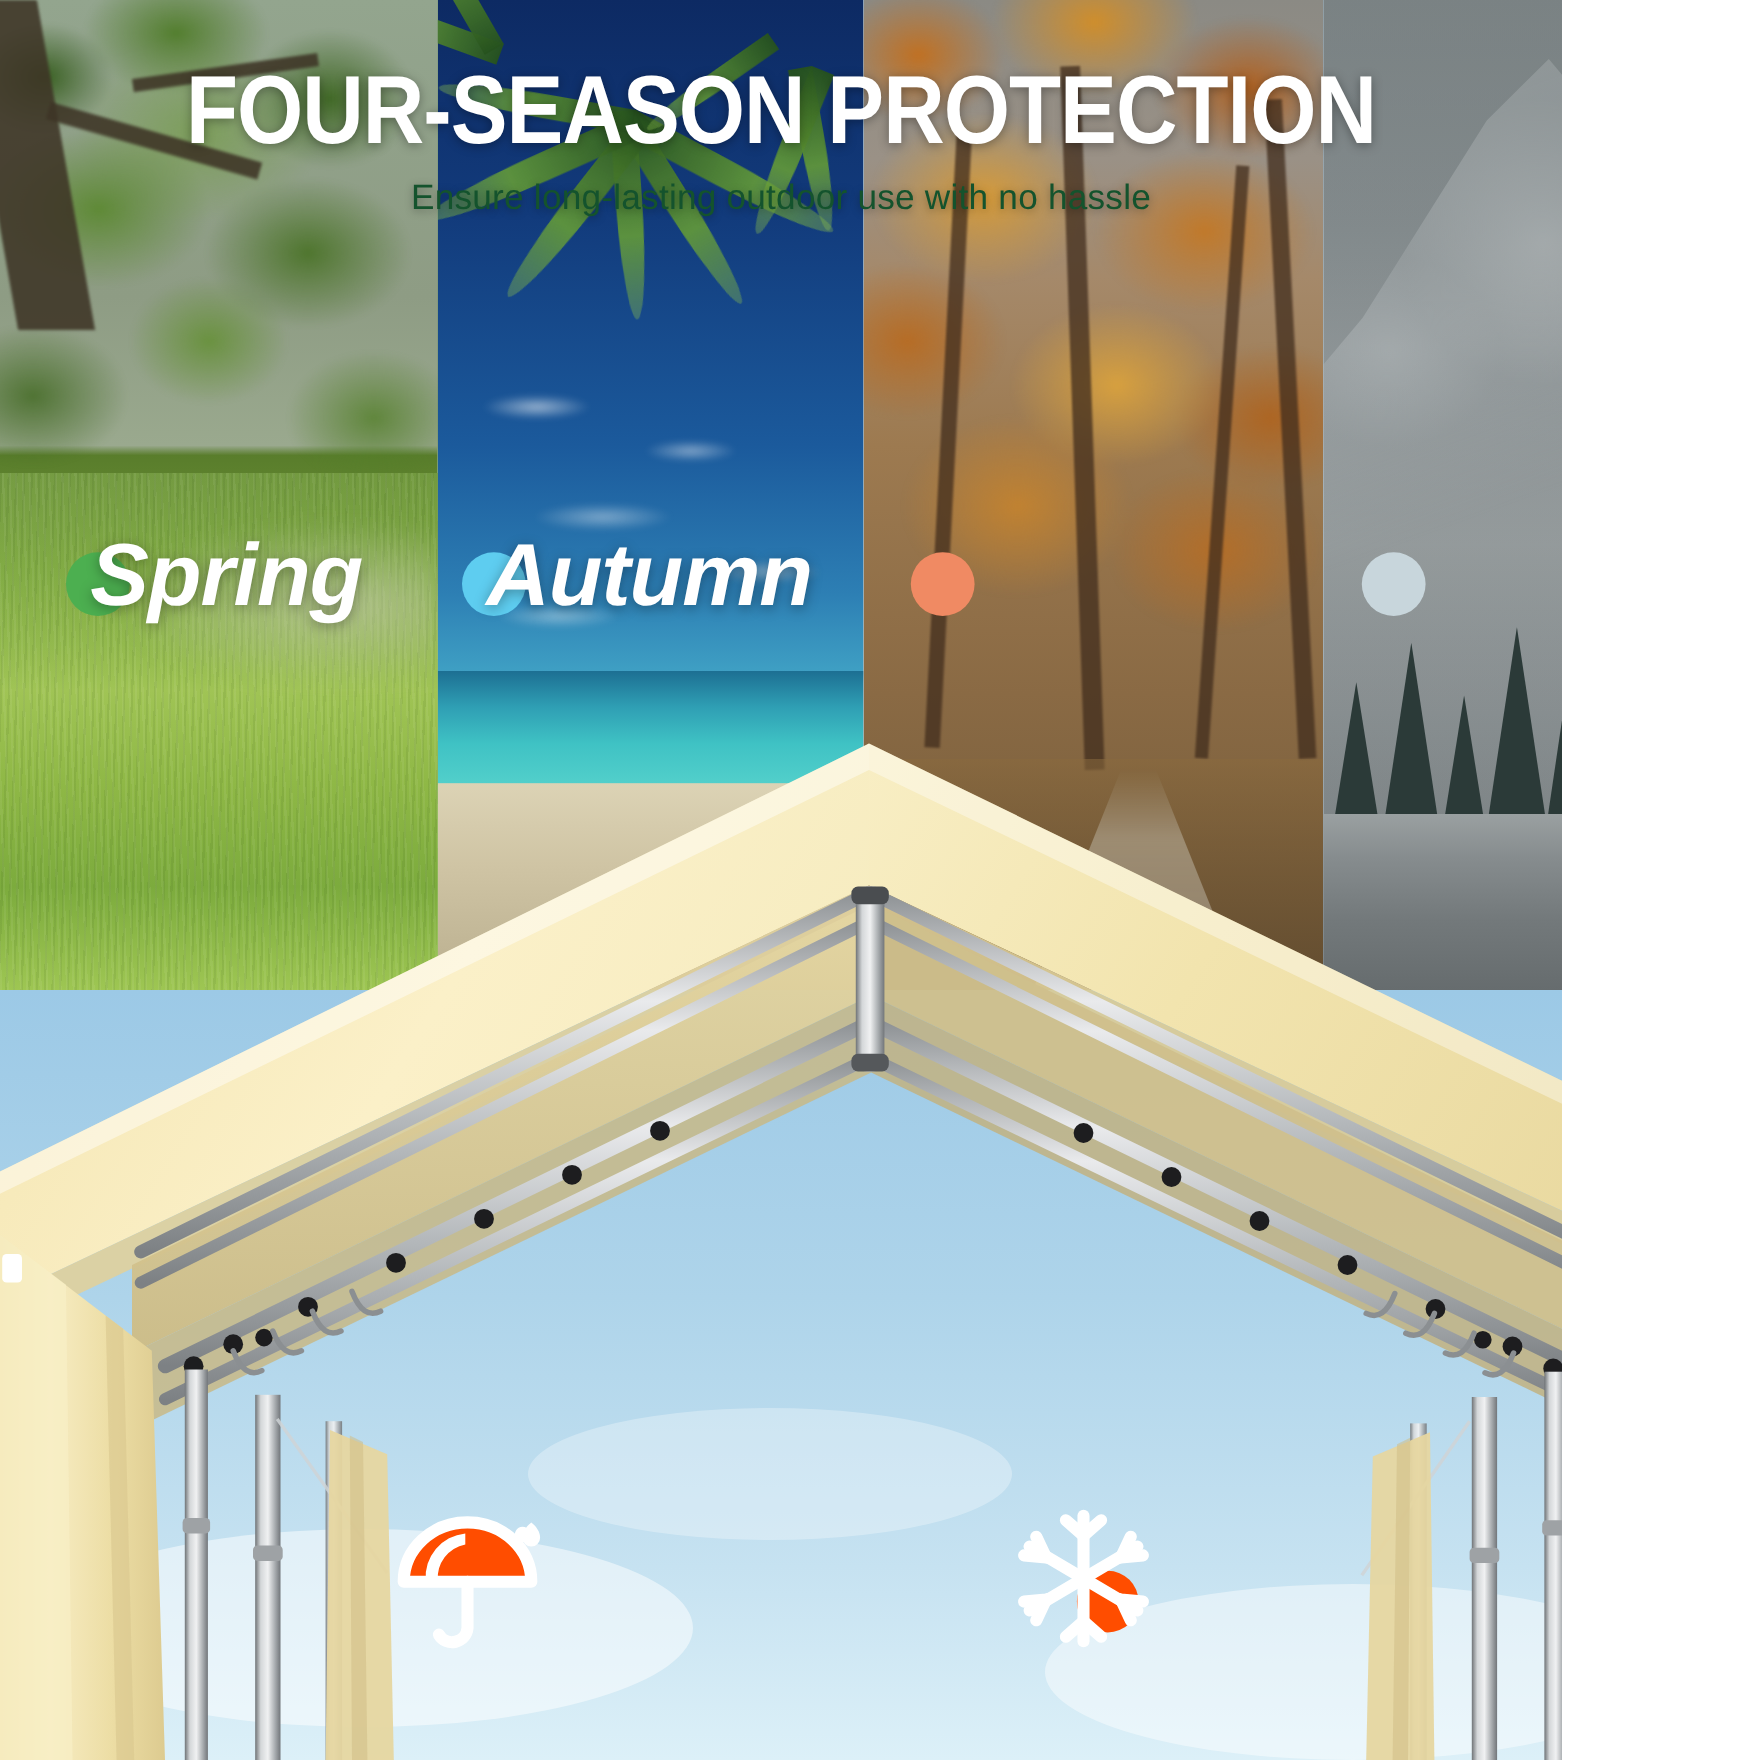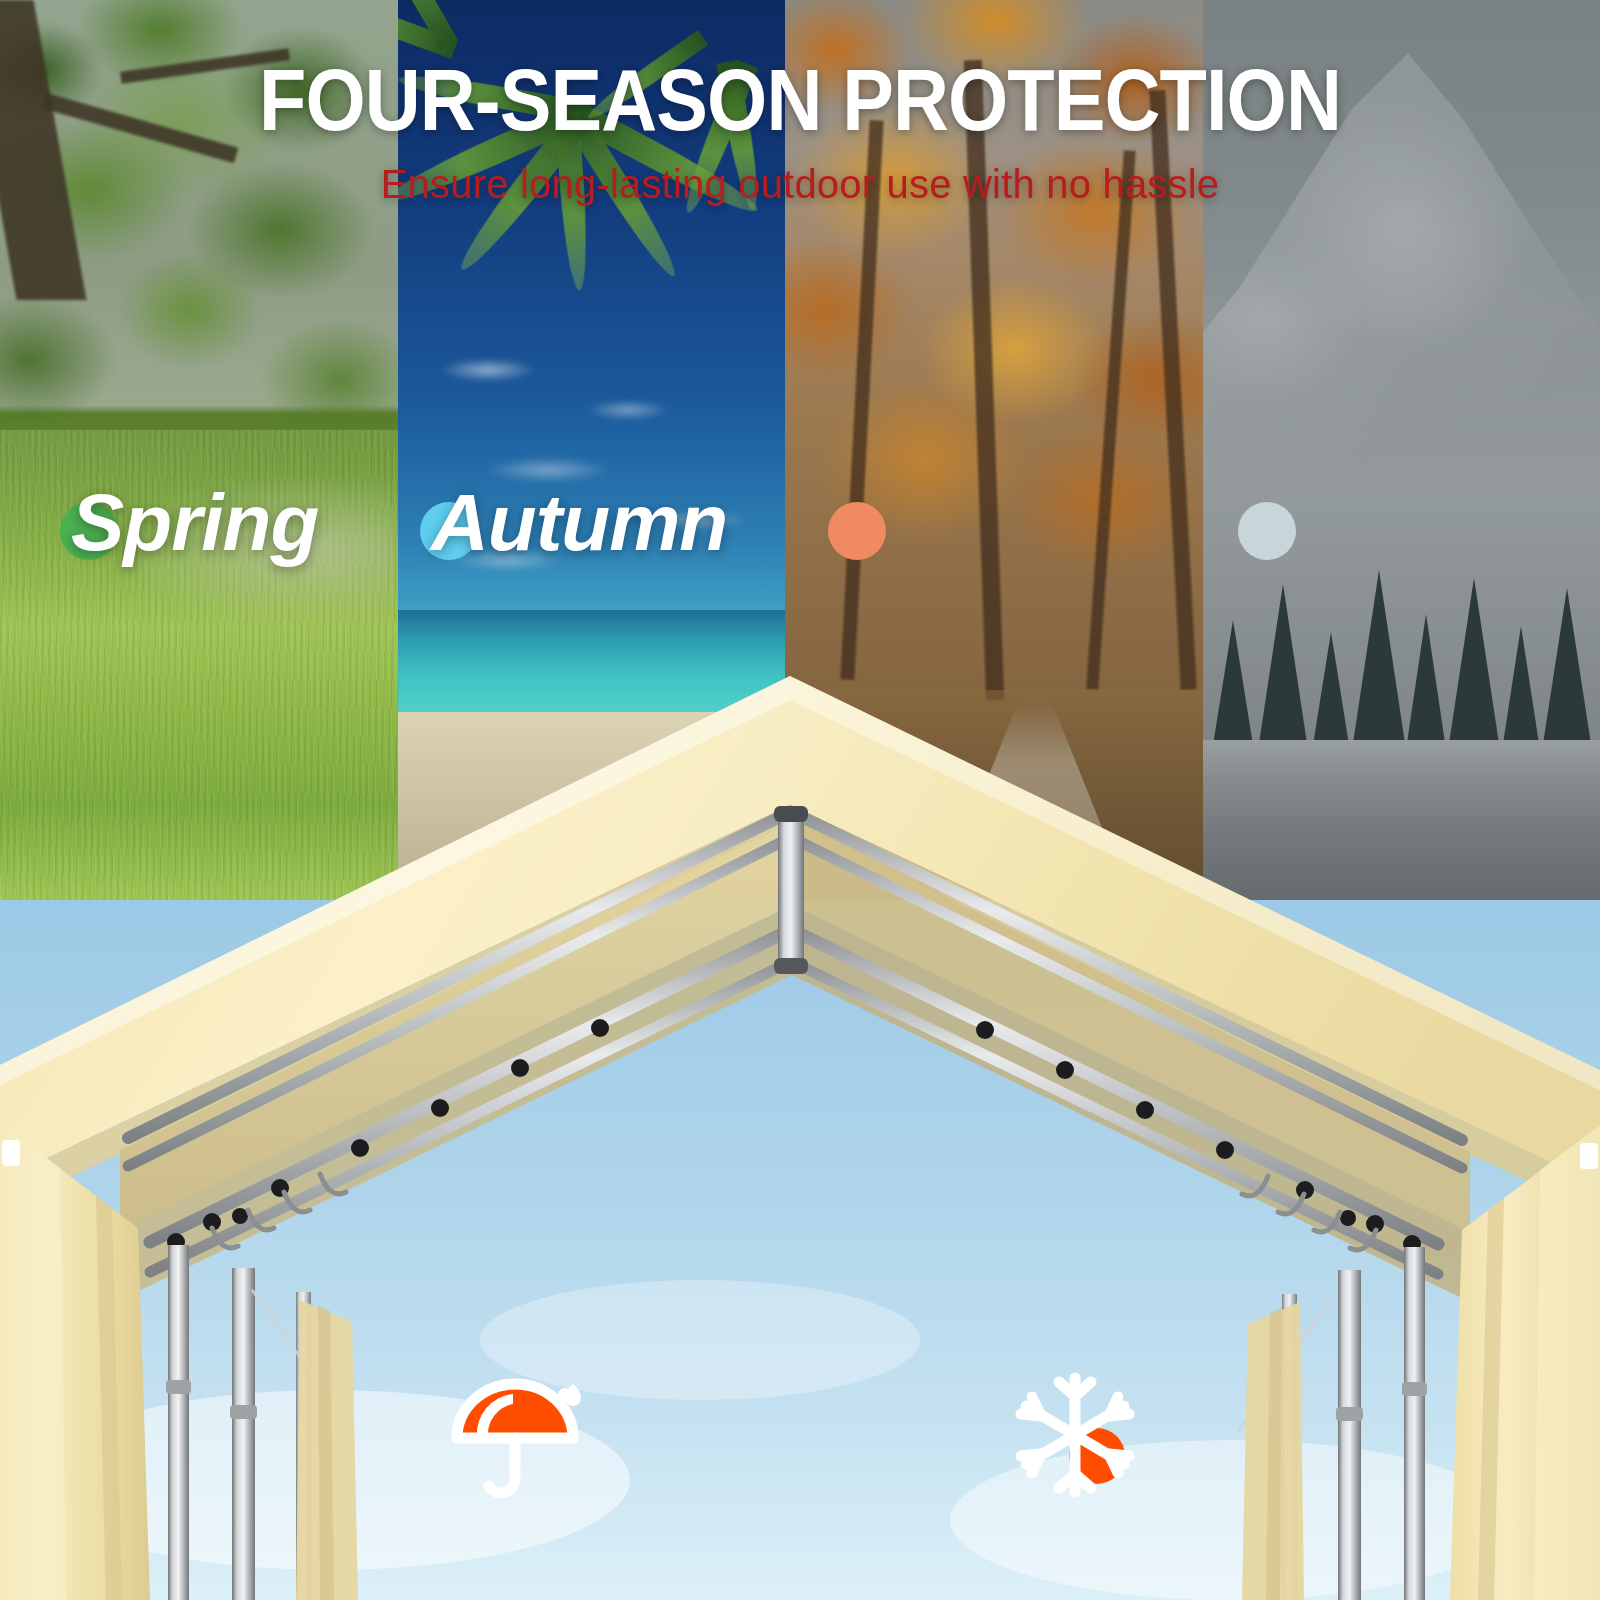--- a/index.html
+++ b/index.html
@@ -2,21 +2,21 @@
 <html><head>
 <meta charset="utf-8">
 <style>
   html, body {
     margin: 0;
     padding: 0;
     background: #ffffff;
   }
   #stage {
     position: relative;
-    width: 1600px;
+    width: 1420px;
     height: 1600px;
     overflow: hidden;
     font-family: "Liberation Sans", sans-serif;
     background: #bcd9ec;
   }
 
   
   .season-strip {
     position: absolute;
     left: 0; top: 0;
@@ -195,23 +195,23 @@
     line-height: 1.0;
     letter-spacing: -1px;
     color: #ffffff;
     transform: scaleX(.88);
     text-shadow: 0 2px 10px rgba(0,0,0,.35);
   }
   .subhead {
     margin: 18px 0 0 0;
     font-family: "Liberation Sans", sans-serif;
     font-weight: 400;
-    font-size: 40px;
+    font-size: 32px;
     line-height: 1.1;
-    color: #b91c1c;
+    color: #14532d;
     letter-spacing: .2px;
     text-shadow: 0 2px 8px rgba(0,0,0,.35);
   }
 
   
   .season-label {
     position: absolute;
     z-index: 13;
     top: 468px;
     height: 110px;
@@ -222,21 +222,21 @@
   .season-dot {
     position: absolute;
     left: 0;
     top: 34px;
     width: 58px;
     height: 58px;
     border-radius: 50%;
   }
   .season-text {
     position: relative;
-    margin-left: 11px;
+    margin-left: 22px;
     font-family: "Liberation Sans", sans-serif;
     font-style: italic;
     font-weight: 700;
     font-size: 80px;
     line-height: 1;
     color: #ffffff;
     letter-spacing: -1px;
     text-shadow: 0 3px 12px rgba(0,0,0,.35);
   }
   .lbl-spring { left: 60px; }

